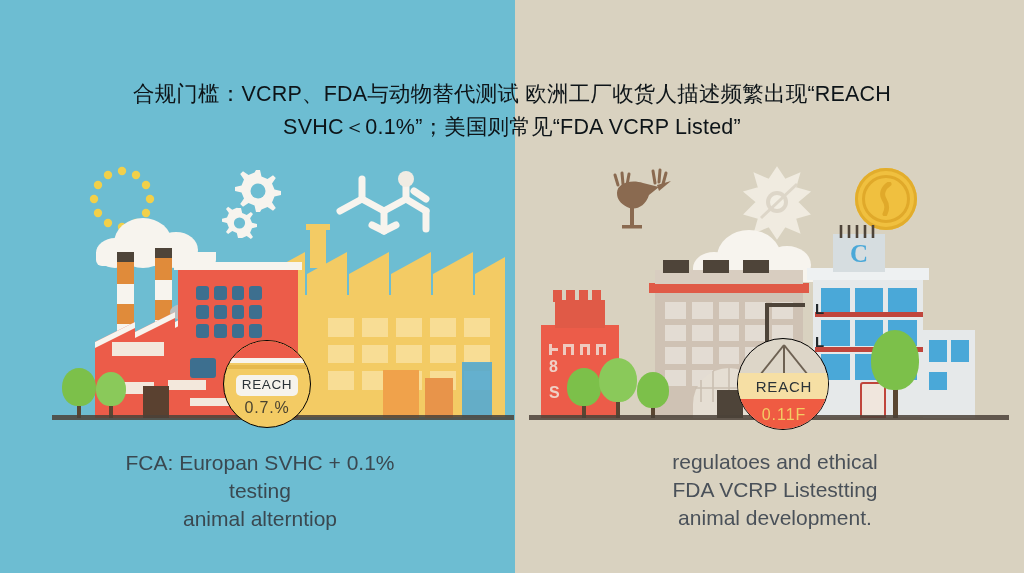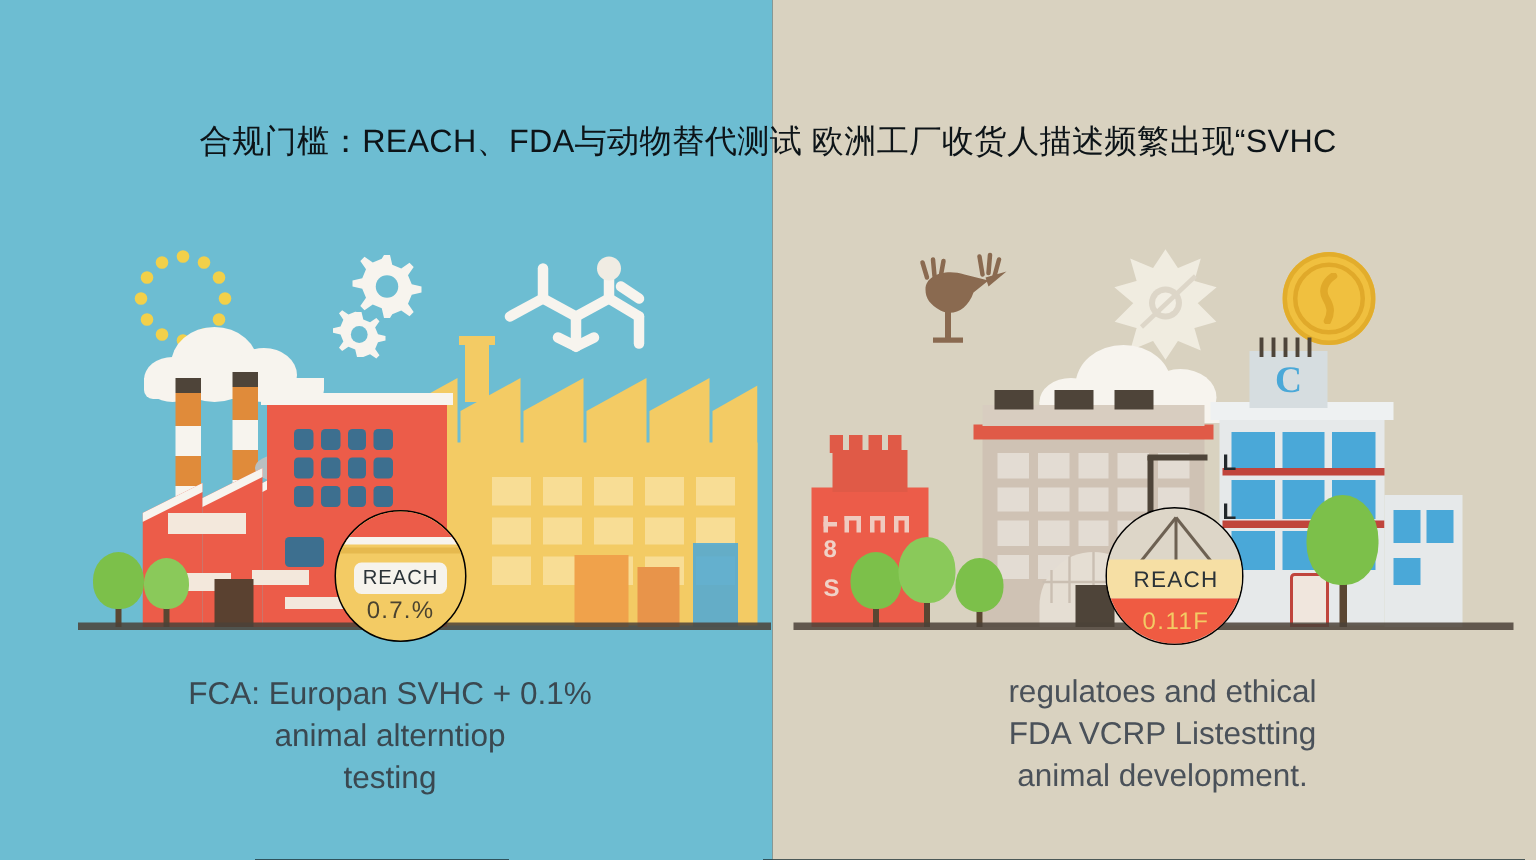--- a/index.html
+++ b/index.html
@@ -490,27 +490,28 @@
         </g>
       </svg>
       <div style="position:absolute;left:-6px;top:34px;width:104px;height:26px;background:#f6dfa4;"></div>
       <div style="position:absolute;left:-6px;top:60px;width:104px;height:34px;background:#ef5b42;"></div>
       <div style="position:absolute;left:-6px;top:38px;width:104px;text-align:center;color:#2b3338;font-size:15px;letter-spacing:.8px;line-height:20px;">REACH</div>
       <div style="position:absolute;left:-6px;top:66px;width:104px;text-align:center;color:#f3cb64;font-size:16px;letter-spacing:1px;line-height:20px;">0.11F</div>
     </div>
   </div>
 
   <div id="headline">
-    <span class="l1">合规门槛：REACH、FDA与动物替代测试 欧洲工厂收货人描述频繁出现“SVHC</span>
+    <span class="l1">合规门槛：VCRP、FDA与动物替代测试 欧洲工厂收货人描述频繁出现“REACH</span>
+    <span class="l2">SVHC＜0.1%”；美国则常见“FDA VCRP Listed”</span>
   </div>
 
   <div class="caption" id="caption-left">
     <span>FCA: Europan SVHC + 0.1%</span>
+    <span>testing</span>
     <span>animal alterntiop</span>
-    <span>testing</span>
   </div>
   <div class="caption" id="caption-right">
     <span>regulatoes and ethical</span>
     <span>FDA VCRP Listestting</span>
     <span>animal development.</span>
   </div>
 
 </div>
 
 </body></html>

